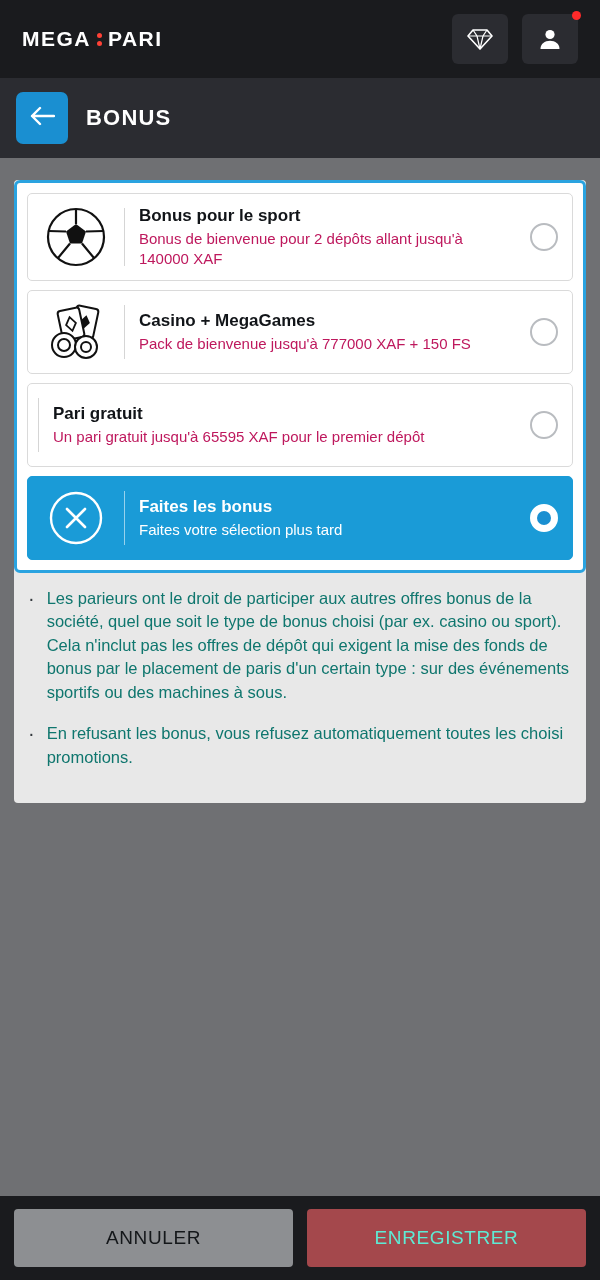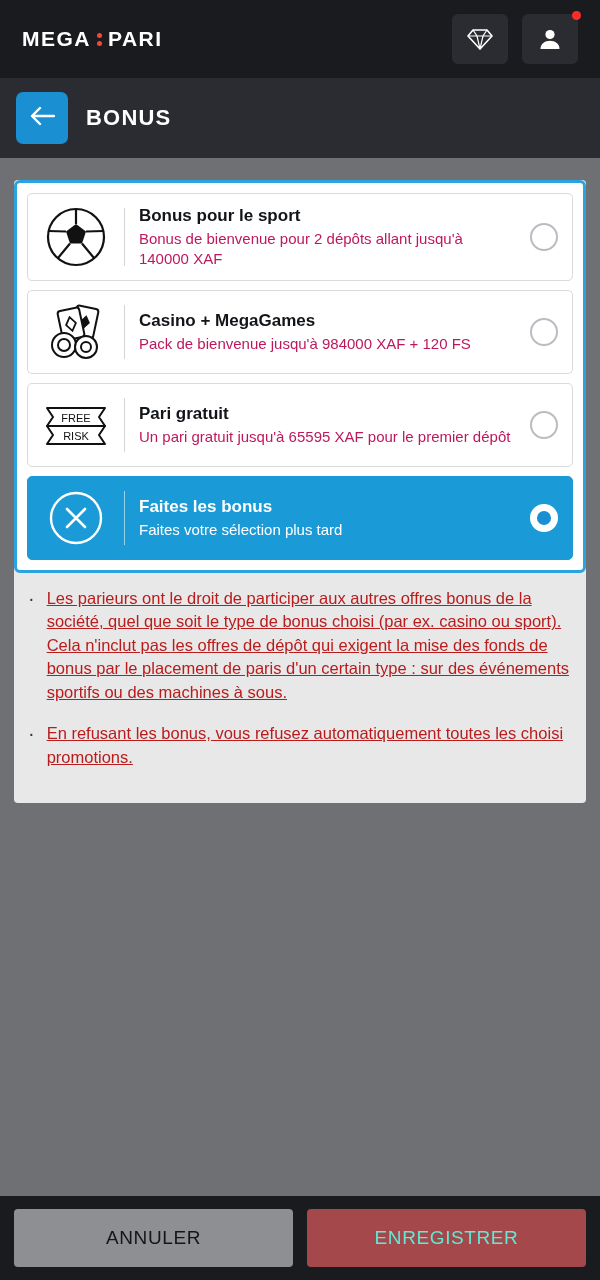--- a/index.html
+++ b/index.html
@@ -180,22 +180,21 @@
   }
   .term .bullet {
     font-size: 20px;
     line-height: 22px;
     color: #33383d;
     flex: 0 0 auto;
   }
   .term p {
     font-size: 16.5px;
     line-height: 1.42;
-    color: #b91c1c;
-    text-decoration: underline;
+    color: #0f766e;
   }
 
   
   .footer {
     flex: 0 0 auto;
     height: 84px;
     background: #1a1b1e;
     display: flex;
     align-items: center;
     justify-content: space-between;
@@ -294,36 +293,28 @@
               <path d="M27 14 l5 7 -5 7 -5 -7 z" fill="none" stroke="#111" stroke-width="1.8" transform="rotate(-12 27 21)"></path>
               <circle cx="20" cy="42" r="12" fill="#fff" stroke="#111" stroke-width="2"></circle>
               <circle cx="20" cy="42" r="6" fill="none" stroke="#111" stroke-width="2"></circle>
               <circle cx="42" cy="44" r="11" fill="#fff" stroke="#111" stroke-width="2"></circle>
               <circle cx="42" cy="44" r="5" fill="none" stroke="#111" stroke-width="2"></circle>
             </svg>
           </div>
           <div class="row-divider"></div>
           <div class="row-text">
             <div class="row-title">Casino + MegaGames</div>
-            <div class="row-sub">Pack de bienvenue jusqu'à 984000 XAF + 120 FS</div>
+            <div class="row-sub">Pack de bienvenue jusqu'à 777000 XAF + 150 FS</div>
           </div>
           <div class="radio">
               <span class="inner"></span>
             </div>
         </div>
 
         <div class="bonus-row">
-          <div class="row-icon">
-            <svg width="74" height="50" viewBox="0 0 74 50">
-              <path d="M8 8 H66 L60 17 L66 26 H8 L14 17 Z" fill="#fff" stroke="#111" stroke-width="2" stroke-linejoin="round"></path>
-              <text x="37" y="22" font-size="11" font-family="Liberation Sans, sans-serif" text-anchor="middle" fill="#111">FREE</text>
-              <path d="M8 26 H66 L60 35 L66 44 H8 L14 35 Z" fill="#fff" stroke="#111" stroke-width="2" stroke-linejoin="round"></path>
-              <text x="37" y="40" font-size="11" font-family="Liberation Sans, sans-serif" text-anchor="middle" fill="#111">RISK</text>
-            </svg>
-          </div>
           <div class="row-divider"></div>
           <div class="row-text">
             <div class="row-title">Pari gratuit</div>
             <div class="row-sub">Un pari gratuit jusqu'à 65595 XAF pour le premier dépôt</div>
           </div>
           <div class="radio">
               <span class="inner"></span>
             </div>
         </div>
 

